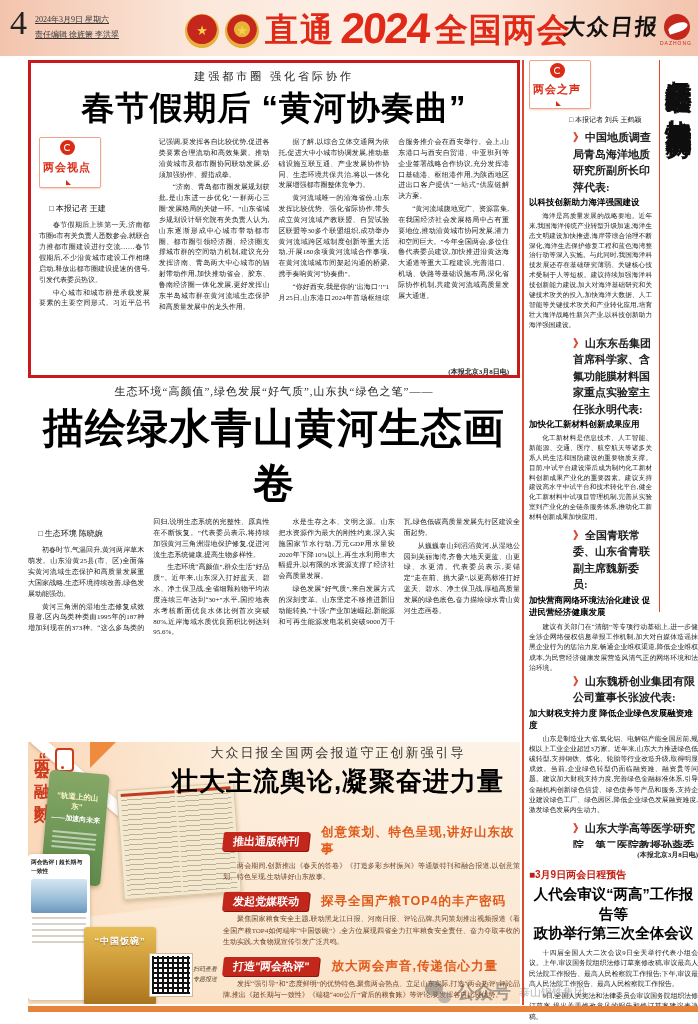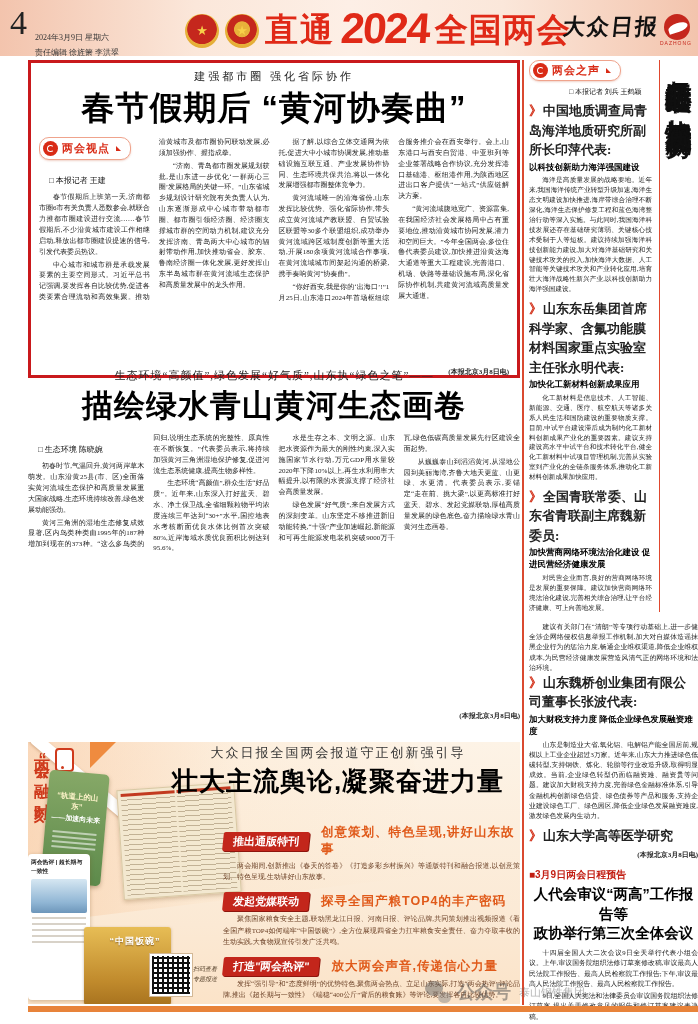--- a/index.html
+++ b/index.html
@@ -5,21 +5,21 @@
   html,body{margin:0;padding:0;}
   body{width:698px;height:1024px;position:relative;background:#fff;
        font-family:"Liberation Serif",serif;color:#1c1c1c;overflow:hidden;}
   .page{position:absolute;inset:0;overflow:hidden;}
 
   
   .top-band{position:absolute;top:0;left:0;width:698px;height:56px;
     background:linear-gradient(90deg,#f3c4ad,#fbe7da 28%,#fdefe6 50%,#fbe7da 72%,#f3c4ad);}
   .pageinfo{position:absolute;left:10px;top:6px;display:flex;gap:8px;align-items:flex-start;}
   .pagenum{font-size:34px;line-height:1;font-weight:400;color:#222;}
-  .pmeta{font-size:8px;color:#333;margin-top:24px;line-height:1.9;}
+  .pmeta{font-size:8px;color:#333;margin-top:6px;line-height:1.9;text-decoration:underline;}
   .banner{position:absolute;left:185px;top:6px;display:flex;align-items:center;gap:6px;}
   .emblem{width:34px;height:34px;border-radius:50%;flex:0 0 auto;
     background:radial-gradient(circle at 50% 45%,#c5271d 57%,#e8b23a 60%,#d8a02e 100%);
     display:flex;align-items:center;justify-content:center;color:#f7d049;font-size:13px;}
   .emblem.cppcc{background:radial-gradient(circle at 50% 45%,#e8b23a 30%,#c5271d 33% 57%,#e8b23a 60%,#d8a02e 100%);}
   .bt{font-family:"Liberation Sans",sans-serif;font-weight:900;color:#e02917;}
   .bt-zhitong{font-size:33px;letter-spacing:2px;}
   .bt-year{font-size:43px;letter-spacing:-2px;transform:skewX(-4deg);position:relative;top:-2px;}
   .bt-lh{font-size:33px;letter-spacing:1px;}
   .masthead{position:absolute;right:8px;top:12px;display:flex;align-items:center;gap:5px;}
@@ -34,44 +34,44 @@
     box-sizing:border-box;background:#fff;padding:6px 8px 4px;}
   .kicker{font-size:11px;text-align:center;color:#222;letter-spacing:3px;}
   .headline{font-family:"Liberation Sans",sans-serif;font-size:33px;font-weight:900;text-align:center;
     letter-spacing:1px;color:#000;margin:2px 0 6px;}
   .cols{column-count:4;column-gap:9px;height:228px;overflow:hidden;font-size:7px;line-height:1.55;
     text-align:justify;color:#1b1b1b;}
   .cols .para{margin:0 0 2px;text-indent:2em;}
   .byline{font-size:8px;margin:11px 0 5px;color:#111;padding-left:10px;}
 
   .vp-badge,.vo-badge{display:inline-flex;align-items:center;gap:4px;border:1px solid #efa38c;
-    border-radius:10px;background:#fff;padding:2px 9px 2px 3px;box-shadow:0 1px 2px rgba(200,80,40,.25);
-    font-family:"Liberation Sans",sans-serif;break-inside:avoid;margin-bottom:4px;}
+    border-radius:2px;background:#fff;padding:2px 9px 2px 3px;box-shadow:0 1px 2px rgba(200,80,40,.25);
+    font-family:"Liberation Sans",sans-serif;break-inside:avoid;margin-bottom:4px;flex-direction:column;}
   .badge-ico{width:15px;height:15px;border-radius:50%;background:#d92b16;position:relative;flex:0 0 auto;}
   .badge-ico::after{content:'';position:absolute;inset:4px;border:1.5px solid #fff;border-radius:50%;border-right-color:transparent;}
   .badge-txt{font-size:11px;font-weight:bold;color:#d92b16;letter-spacing:1px;}
   .badge-tri{width:0;height:0;border-left:5px solid #d92b16;border-top:5px solid transparent;margin-left:2px;}
 
   
-  .eco{position:absolute;left:28px;top:368px;width:492px;}
+  .eco{position:absolute;left:28px;top:384px;width:492px;}
   .eco .kicker{letter-spacing:1px;}
-  .eco .headline{font-size:31px;}
+  .eco .headline{font-size:41px;}
   .eco .cols{height:276px;}
 
   
   .divider-v{position:absolute;left:522px;top:60px;width:2px;height:945px;background:#da4a30;}
   .right-col{position:absolute;left:529px;top:60px;width:169px;}
   .voices-top{display:flex;height:556px;overflow:hidden;}
   .voices-narrow{width:123px;flex:0 0 auto;overflow:hidden;}
   .vert-head{writing-mode:vertical-rl;text-orientation:upright;
     font-family:"Liberation Sans",sans-serif;font-weight:900;font-size:26px;line-height:1;
     letter-spacing:1px;color:#0f0f0f;height:552px;margin-left:7px;padding-left:6px;border-left:1.5px solid #e0482e;}
   .vo-byline{font-size:7px;margin:2px 0 4px;color:#111;padding-left:40px;}
   .v-item{margin-bottom:5px;}
-  .v-intro{font-size:13px;font-weight:bold;color:#222;line-height:1.5;}
+  .v-intro{font-size:11px;font-weight:bold;color:#222;line-height:1.5;margin-left:44px;}
   .v-arrow{color:#d3331c;font-weight:900;margin-right:1px;}
   .v-head{font-family:"Liberation Sans",sans-serif;font-size:8.5px;font-weight:900;color:#000;
     margin:2px 0;line-height:1.4;}
   .v-body{font-size:6.6px;line-height:1.5;text-align:justify;color:#222;text-indent:2em;}
   .voices-bottom{height:226px;overflow:hidden;margin-top:6px;}
   .voices-bottom .v-body{font-size:6.8px;}
   .vo-dateline{font-size:7px;font-weight:bold;text-align:right;margin-top:2px;}
 
   
   .agenda{margin-top:8px;}
@@ -109,21 +109,21 @@
     repeating-linear-gradient(0deg,rgba(120,95,60,.4) 0 1px,transparent 1px 5px);
     border-top:3px solid #c23a20;}
   .r-card{position:absolute;left:0px;top:112px;width:62px;height:146px;background:#fff;border-radius:4px;
     box-shadow:0 1px 4px rgba(120,80,30,.35);padding:4px 3px;box-sizing:border-box;}
   .r-title{font-size:5.8px;font-weight:bold;color:#222;font-family:"Liberation Sans",sans-serif;}
   .r-img{height:34px;margin-top:3px;border-radius:2px;
     background:linear-gradient(180deg,#d6e7f2,#8fb5d4 70%,#6d96ba);}
   .r-lines i{display:block;height:2px;background:#d8d2c8;margin:4px 1px;}
   .poster{position:absolute;left:56px;top:185px;width:72px;height:78px;border-radius:3px;
     background:linear-gradient(180deg,#e7bd55,#c08a2c 70%,#a8731f);box-shadow:0 1px 3px rgba(120,80,30,.4);
-    display:flex;align-items:flex-start;justify-content:center;padding-left:15px;}
+    display:flex;align-items:flex-start;justify-content:center;}
   .poster span{margin-top:8px;font-size:9px;font-weight:900;color:#fff;font-family:"Liberation Sans",sans-serif;
     text-shadow:0 1px 1px rgba(90,50,0,.6);letter-spacing:1px;}
   .qr{position:absolute;left:122px;top:212px;width:38px;height:38px;background:
     repeating-linear-gradient(0deg,#111 0 2px,transparent 2px 5px),
     repeating-linear-gradient(90deg,#111 0 2px,#fff 2px 5px);border:2px solid #fff;outline:1px solid #d3b896;}
   .qr-cap{position:absolute;left:165px;top:222px;font-size:6px;color:#5a4630;line-height:1.7;font-style:italic;}
 
   .m-right{position:absolute;left:128px;top:2px;width:364px;text-align:center;}
   .m-kicker{font-size:13px;color:#333;letter-spacing:2px;}
   .m-head{font-family:"Liberation Sans",sans-serif;font-size:26px;font-weight:900;color:#000;letter-spacing:1px;margin-top:2px;}
@@ -254,21 +254,21 @@
   <div class="eco">
     <div class="kicker">生态环境“高颜值”,绿色发展“好气质”,山东执“绿色之笔”——</div>
     <div class="headline">描绘绿水青山黄河生态画卷</div>
     <div class="cols">
       <div class="byline">□ 生态环境 陈晓婉</div>
     <p class="para">初春时节,气温回升,黄河两岸草木萌发。山东沿黄25县(市、区)全面落实黄河流域生态保护和高质量发展重大国家战略,生态环境持续改善,绿色发展动能强劲。</p>
         <p class="para">黄河三角洲的湿地生态修复成效显著,区内鸟类种类由1995年的187种增加到现在的373种。“这么多鸟类的回归,说明生态系统的完整性、原真性在不断恢复。”代表委员表示,将持续加强黄河三角洲湿地保护修复,促进河流生态系统健康,提高生物多样性。</p>
         <p class="para">生态环境“高颜值”,群众生活“好品质”。近年来,山东深入打好蓝天、碧水、净土保卫战,全省细颗粒物平均浓度连续三年达到“30+”水平,国控地表水考核断面优良水体比例首次突破80%,近岸海域水质优良面积比例达到95.6%。</p>
         <p class="para">水是生存之本、文明之源。山东把水资源作为最大的刚性约束,深入实施国家节水行动,万元GDP用水量较2020年下降10%以上,再生水利用率大幅提升,以有限的水资源支撑了经济社会高质量发展。</p>
         <p class="para">绿色发展“好气质”,来自发展方式的深刻变革。山东坚定不移推进新旧动能转换,“十强”产业加速崛起,新能源和可再生能源发电装机突破9000万千瓦,绿色低碳高质量发展先行区建设全面起势。</p>
-        <p class="para">从巍巍泰山到滔滔黄河,从湿地公园到美丽海湾,齐鲁大地天更蓝、山更绿、水更清。代表委员表示,要锚定“走在前、挑大梁”,以更高标准打好蓝天、碧水、发起党媒联动,厚植高质量发展的绿色底色,奋力描绘绿水青山黄河生态画卷。</p>
+        <p class="para">从巍巍泰山到滔滔黄河,从湿地公园到美丽海湾,齐鲁大地天更蓝、山更绿、水更清。代表委员表示,要锚定“走在前、挑大梁”,以更高标准打好蓝天、碧水、净土保卫战,厚植高质量发展的绿色底色,奋力描绘绿水青山黄河生态画卷。</p>
       </div>
     <div class="vo-dateline">(本报北京3月8日电)</div>
   </div>
 
   <div class="media">
     <div class="m-tri"></div>
     <div class="pen"></div>
     <div class="m-vtitle">两会“融”时刻</div>
     <div class="m-phoneico"></div>
 

